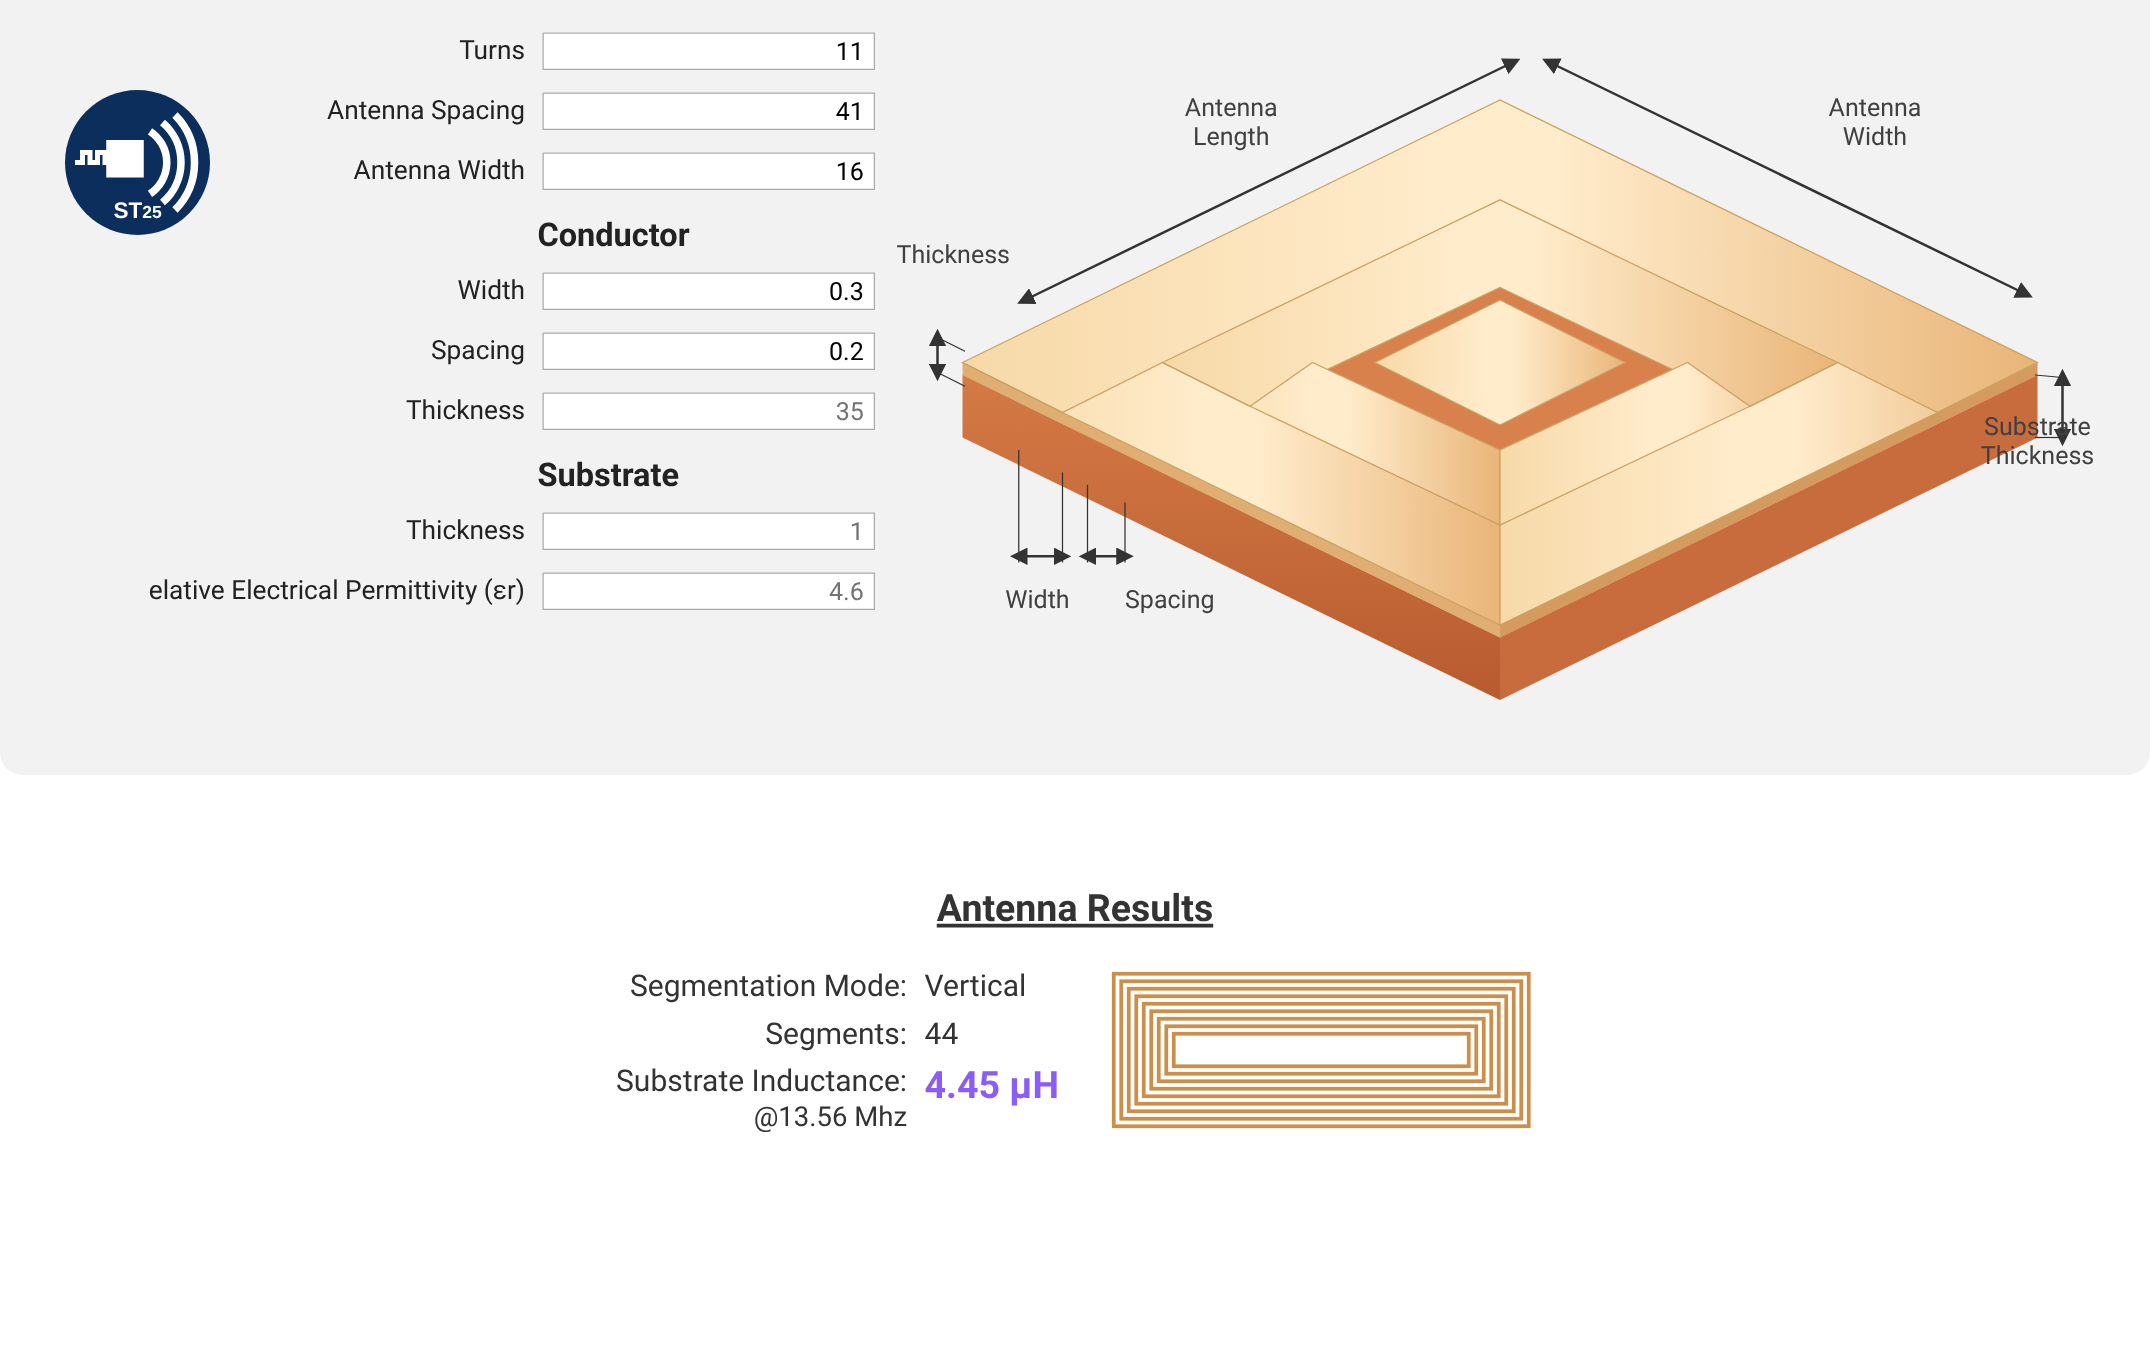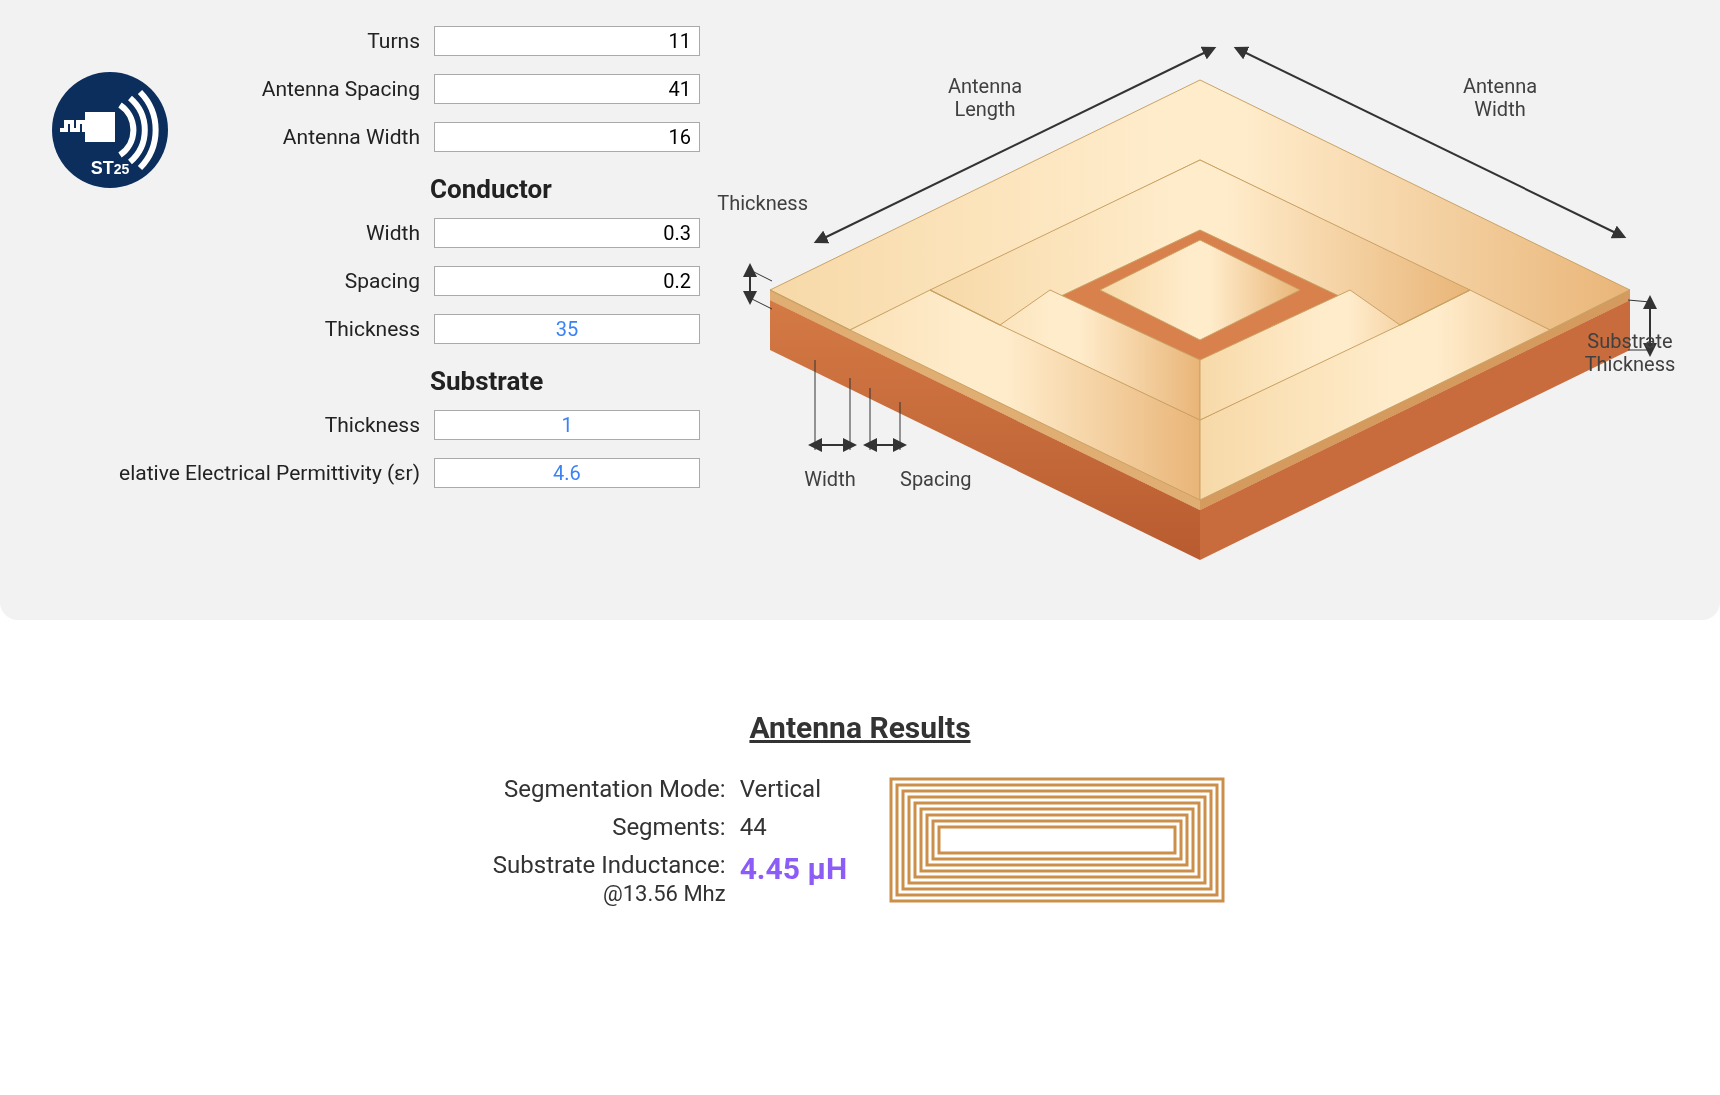--- a/index.html
+++ b/index.html
@@ -71,22 +71,21 @@
     box-sizing: border-box;
     border: 1px solid #aaa;
     background: #fff;
     text-align: right;
     padding: 0 8px;
     font-size: 20px;
     font-family: inherit;
     outline: none;
   }
   .field input.readonly {
-    color: #3b82f6;
-    text-align: center;
+    color: #737373;
   }
 
   .diagram {
     position: absolute;
     left: 720px;
     top: 30px;
     width: 960px;
     height: 530px;
   }
 

